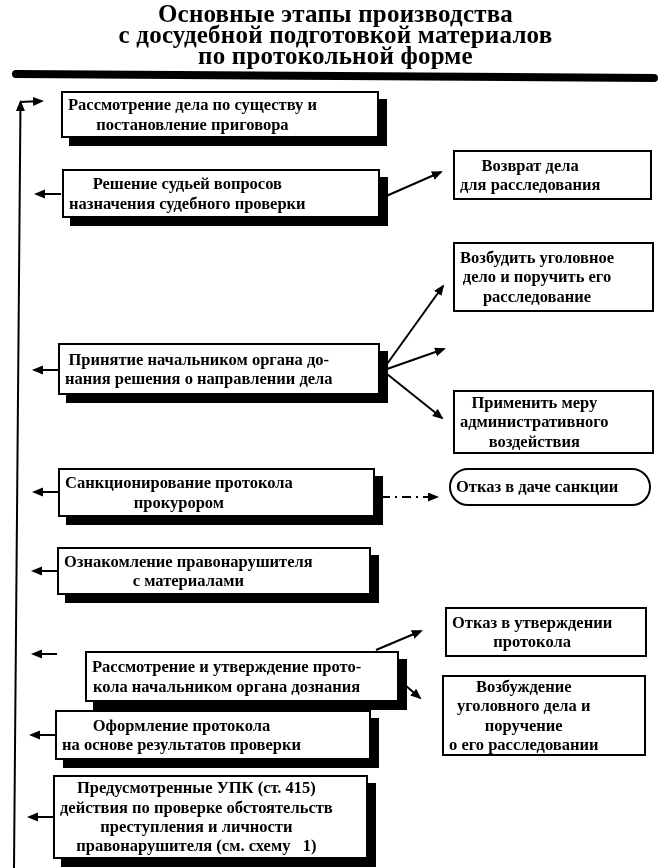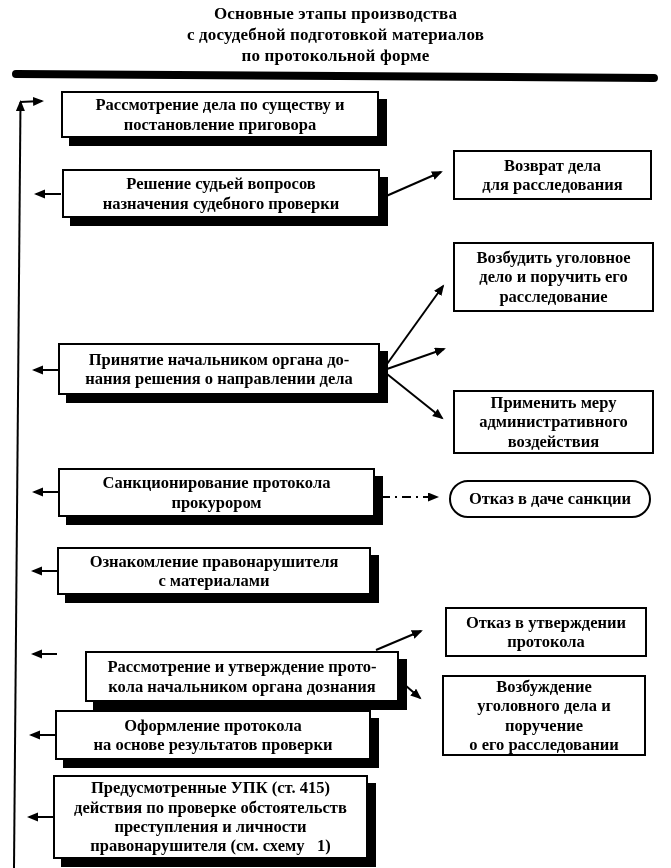--- a/index.html
+++ b/index.html
@@ -12,21 +12,21 @@
     color: #000;
     overflow: hidden;
   }
   .title {
     position: absolute;
     top: 3px;
     left: 0;
     width: 100%;
     margin: 0;
     text-align: center;
-    font-size: 17px;
+    font-size: 25px;
     line-height: 21px;
     font-weight: bold;
     white-space: pre-line;
     letter-spacing: 0.2px;
   }
   .divider {
     position: absolute;
     top: 70px;
     left: 12px;
     width: 646px;
@@ -42,21 +42,21 @@
     width: 671px;
     height: 868px;
   }
   .box {
     position: absolute;
     box-sizing: border-box;
     background: #ffffff;
     border: 2px solid #000;
     display: flex;
     align-items: center;
-    justify-content: center;
+    justify-content: flex-start;
     text-align: center;
     padding: 2px 5px;
   }
   .stage { box-shadow: 8px 8px 0 0 #000; }
   .box-text {
     font-weight: bold;
     font-size: 16.5px;
     line-height: 1.18;
     white-space: pre-line;
   }
@@ -142,21 +142,21 @@
   <div class="box" style="left:453px; top:242px; width:201px; height:70px;">
     <span class="box-text">Возбудить уголовное
 дело и поручить его
 расследование</span>
   </div>
   <div class="box" style="left:453px; top:390px; width:201px; height:64px;">
     <span class="box-text">Применить меру
 административного
 воздействия</span>
   </div>
-  <div class="box" style="left:449px; top:480px; width:202px; height:38px;border-radius:19px;">
+  <div class="box" style="left:449px; top:468px; width:202px; height:38px;border-radius:19px;">
     <span class="box-text">Отказ в даче санкции</span>
   </div>
   <div class="box" style="left:445px; top:607px; width:202px; height:50px;">
     <span class="box-text">Отказ в утверждении
 протокола</span>
   </div>
   <div class="box" style="left:442px; top:675px; width:204px; height:81px;">
     <span class="box-text">Возбуждение
 уголовного дела и
 поручение

